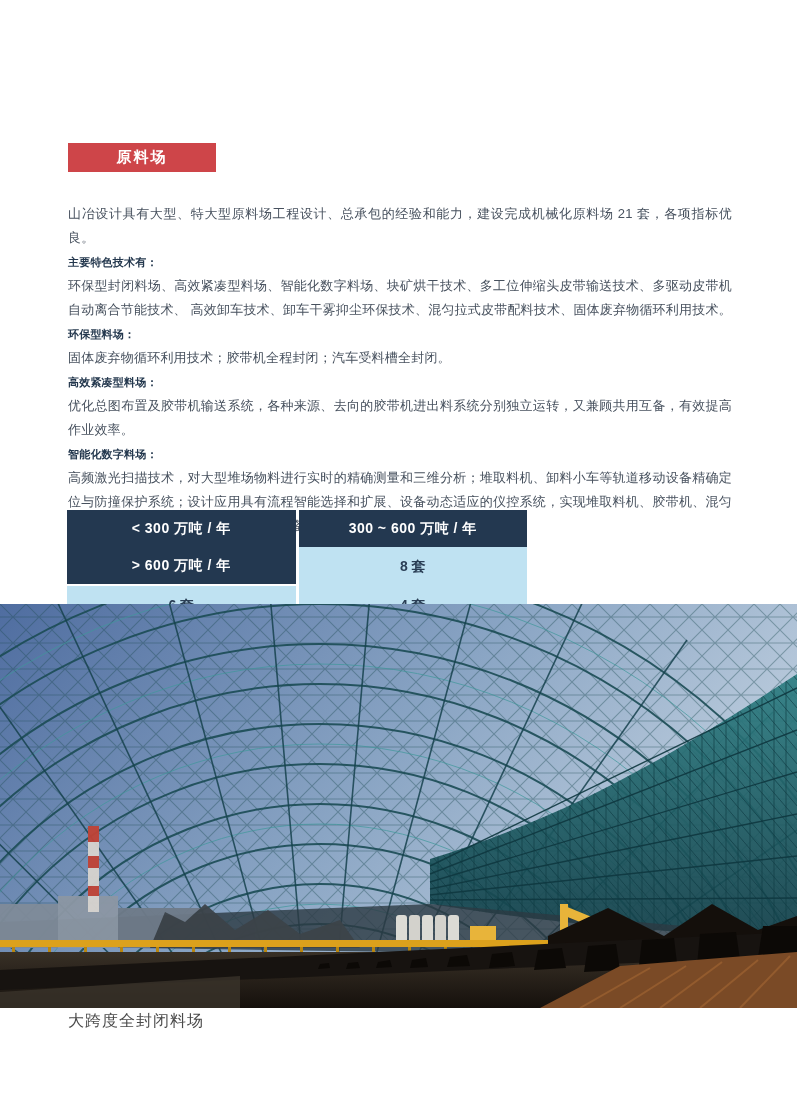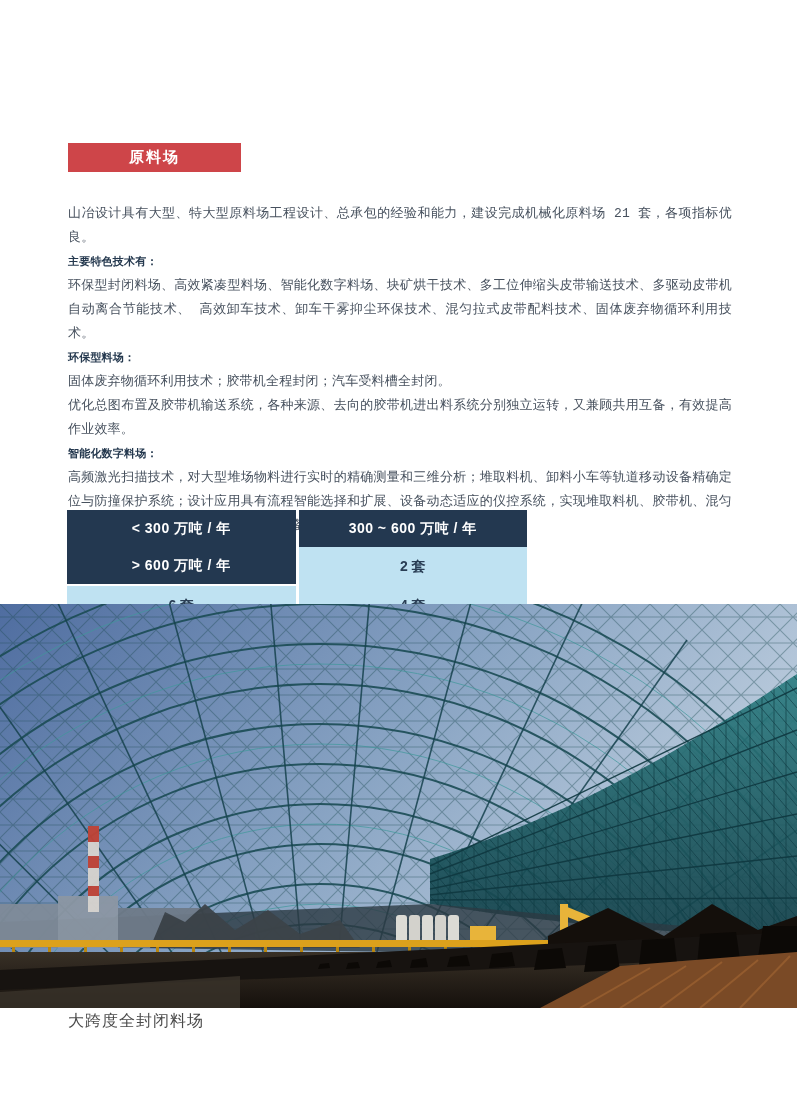--- a/index.html
+++ b/index.html
@@ -1,23 +1,23 @@
 <!DOCTYPE html>
 <html><head>
 <meta charset="utf-8">
 <style>
   html,body{margin:0;padding:0;background:#ffffff;}
   .page{position:relative;width:797px;height:1096px;background:#ffffff;overflow:hidden;
         font-family:"Liberation Sans","DejaVu Sans",sans-serif;}
-  .badge{position:absolute;left:68px;top:143px;width:173px;height:29px;background:#ce4549;
+  .badge{position:absolute;left:68px;top:143px;width:148px;height:29px;background:#ce4549;
          color:#ffffff;font-size:15px;font-weight:bold;display:flex;align-items:center;
          justify-content:center;letter-spacing:2px;}
   .textblock{position:absolute;left:68px;top:202px;width:664px;font-size:13px;line-height:24px;
              color:#47515e;letter-spacing:0.2px;text-align:justify;}
-  .textblock p{margin:0;font-family:Liberation Mono, monospace;}
+  .textblock p{margin:0;}
   .textblock .sec-heading{margin:0;font-size:11px;font-weight:bold;color:#24384e;}
   .cap-table{position:absolute;left:67px;top:510px;width:460px;display:grid;
              grid-template-columns:1fr 1fr;grid-auto-rows:auto;column-gap:3px;row-gap:0;}
   .cap-table .th{background:#233850;color:#ffffff;height:37px;display:flex;align-items:center;
                  justify-content:center;font-size:14px;font-weight:bold;letter-spacing:0.5px;}
   .cap-table .td{background:#bfe2f2;color:#2a3e55;height:39px;display:flex;align-items:center;
                  justify-content:center;font-size:14px;font-weight:bold;}
   .photo{position:absolute;left:0;top:604px;width:797px;height:404px;overflow:hidden;}
   .photo svg{display:block;}
   .caption{position:absolute;left:68px;top:1011px;font-size:16px;color:#4a4a4a;letter-spacing:1px;}
@@ -30,30 +30,31 @@
   <div class="badge">
     <span>原料场</span>
   </div>
 
   <div class="textblock">
     <p>山冶设计具有大型、特大型原料场工程设计、总承包的经验和能力，建设完成机械化原料场 21 套，各项指标优良。</p>
     <p class="sec-heading">主要特色技术有：</p>
     <p>环保型封闭料场、高效紧凑型料场、智能化数字料场、块矿烘干技术、多工位伸缩头皮带输送技术、多驱动皮带机自动离合节能技术、 高效卸车技术、卸车干雾抑尘环保技术、混匀拉式皮带配料技术、固体废弃物循环利用技术。</p>
     <p class="sec-heading">环保型料场：</p>
     <p>固体废弃物循环利用技术；胶带机全程封闭；汽车受料槽全封闭。</p>
+    <p class="sec-heading">高效紧凑型料场：</p>
     <p>优化总图布置及胶带机输送系统，各种来源、去向的胶带机进出料系统分别独立运转，又兼顾共用互备，有效提高作业效率。</p>
     <p class="sec-heading">智能化数字料场：</p>
     <p>高频激光扫描技术，对大型堆场物料进行实时的精确测量和三维分析；堆取料机、卸料小车等轨道移动设备精确定位与防撞保护系统；设计应用具有流程智能选择和扩展、设备动态适应的仪控系统，实现堆取料机、胶带机、混匀配料、原料输送、喷淋及取样等工艺设备的全自动控制。</p>
   </div>
 
   <div class="cap-table">
     <div class="th">&lt; 300 万吨 / 年</div>
     <div class="th">300 ~ 600 万吨 / 年</div>
     <div class="th">&gt; 600 万吨 / 年</div>
-    <div class="td">2 套</div>
+    <div class="td">8 套</div>
     <div class="td">6 套</div>
     <div class="td">4 套</div>
   </div>
 
   <div class="photo">
     <svg width="797" height="404" viewBox="0 0 797 404" preserveAspectRatio="none">
       <defs>
         <linearGradient id="sky" x1="0" y1="0" x2="1" y2="0.45">
           <stop offset="0" stop-color="#4f6da0"></stop>
           <stop offset="0.55" stop-color="#8aa5c4"></stop>

